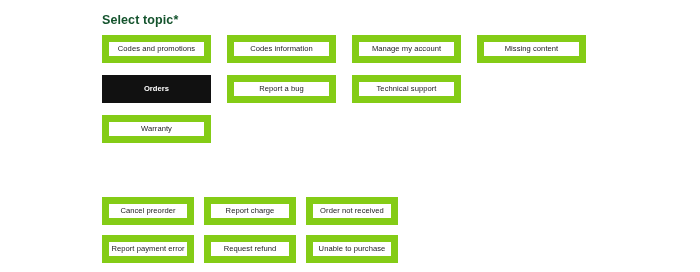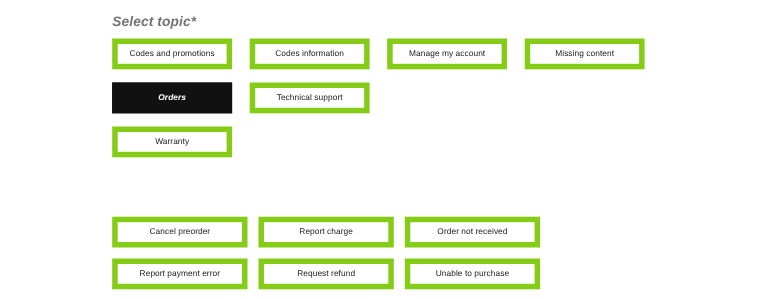--- a/index.html
+++ b/index.html
@@ -21,26 +21,25 @@
     left: 102px;
     top: 0;
     width: 520px;
   }
 
   .section { position: relative; }
 
   .section-heading {
     font-size: 12.5px;
     font-weight: 700;
-    color: #737373;
+    color: #14532d;
     letter-spacing: 0.1px;
     line-height: 1;
     margin: 0;
     padding: 0;
-    font-style: italic;
   }
 
   .section-heading .req {
     font-weight: 700;
     font-size: 12.5px;
     vertical-align: baseline;
   }
 
   #select-topic-section { padding-top: 14px; }
   #select-issue-section { padding-top: 14px; }
@@ -59,27 +58,27 @@
   
   #select-topic-section .option-rows { margin-top: 8px; }
   #select-topic-section .option-row { gap: 16px; margin-bottom: 12px; }
   #select-topic-section .option-row:last-child { margin-bottom: 0; }
   #select-topic-section .option-btn { width: 109px; }
 
   
   #select-issue-section .option-rows { margin-top: 8px; }
   #select-issue-section .option-row { gap: 10px; margin-bottom: 10px; }
   #select-issue-section .option-row:last-child { margin-bottom: 0; }
-  #select-issue-section .option-btn { width: 123px; }
+  #select-issue-section .option-btn { width: 92px; }
 
   .option-btn {
     box-sizing: border-box;
     height: 28px;
     background: #ffffff;
-    border: 5px solid #84cc16;
+    border: 7px solid #84cc16;
     border-radius: 0;
     display: flex;
     align-items: center;
     justify-content: center;
     text-align: center;
     font-family: "Liberation Sans", sans-serif;
     font-size: 7.6px;
     line-height: 1.05;
     letter-spacing: 0.05px;
     color: #1a1a1a;
@@ -87,21 +86,20 @@
     cursor: pointer;
     white-space: nowrap;
     overflow: hidden;
   }
 
   .option-btn.selected {
     background: #111111;
     border-color: #111111;
     color: #ffffff;
     font-weight: 700;
-    font-style: italic;
   }
 
   #select-issue-section { margin-top: 32px; }
 </style>
 </head>
 <body>
 
 <div class="form-root">
 
   <div class="section" id="select-topic-section">
@@ -110,20 +108,21 @@
 
       <div class="option-row">
         <div class="option-btn">Codes and promotions</div>
         <div class="option-btn">Codes information</div>
         <div class="option-btn">Manage my account</div>
         <div class="option-btn">Missing content</div>
       </div>
 
       <div class="option-row">
         <div class="option-btn selected">Orders</div>
+        <div class="option-btn">Report a bug</div>
         <div class="option-btn">Technical support</div>
       </div>
 
       <div class="option-row">
         <div class="option-btn">Warranty</div>
       </div>
 
     </div>
   </div>
 

